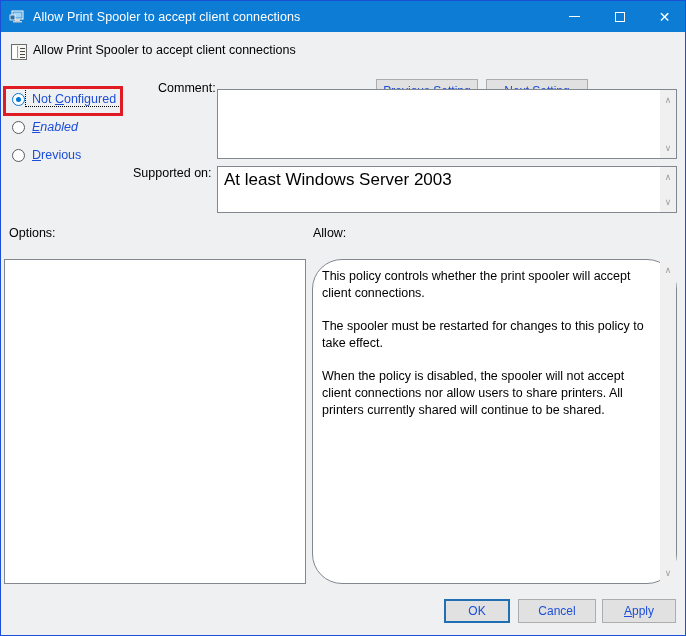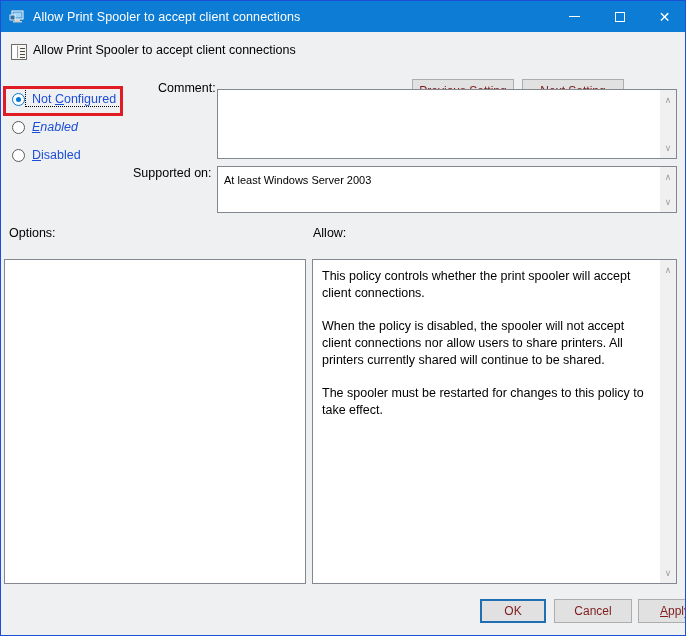--- a/index.html
+++ b/index.html
@@ -100,30 +100,29 @@
   .header-title {
     position: absolute;
     left: 32px; top: 11px;
     font-size: 12.5px;
     color: #000000;
     white-space: nowrap;
   }
   .btn {
     font-family: "Liberation Sans", sans-serif;
     font-size: 12px;
-    color: #7f1d1d;
+    color: #1d4ed8;
     background: #e1e1e1;
     border: 1px solid #adadad;
     box-sizing: border-box;
     cursor: default;
     padding: 4px;
     display: flex;
     align-items: center;
     justify-content: center;
-    margin-left: 36px;
   }
   .btn.default {
     border: 2px solid #1f6fb2;
     background: #e1e1e1;
   }
   .btn-prev {
     position: absolute;
     left: 375px; top: 47px;
     width: 102px; height: 24px;
   }
@@ -203,21 +202,21 @@
     background: #ffffff;
     border: 1px solid #828790;
     box-sizing: border-box;
     display: flex;
   }
   .tb-comment { left: 216px; top: 88px; width: 460px; height: 70px; }
   .tb-supported { left: 216px; top: 165px; width: 460px; height: 47px; }
   .tb-inner {
     flex: 1 1 auto;
     padding: 5px 6px;
-    font-size: 11px;
+    font-size: 17px;
     color: #000000;
     overflow: hidden;
     line-height: 16px;
   }
   .vscroll {
     flex: 0 0 auto;
     width: 16px;
     background: #f0f0f0;
     position: relative;
   }
@@ -234,21 +233,21 @@
 
   
   .pane {
     position: absolute;
     background: #ffffff;
     border: 1px solid #828790;
     box-sizing: border-box;
     display: flex;
   }
   .pane-options { left: 3px; top: 258px; width: 302px; height: 325px; }
-  .pane-help { left: 311px; top: 258px; width: 365px; height: 325px; }
+  .pane-help { left: 311px; top: 258px; width: 365px; height: 325px; border-radius: 30px; }
   .help-text {
     flex: 1 1 auto;
     padding: 8px 9px;
     font-size: 12.5px;
     color: #000000;
     line-height: 17px;
     overflow: hidden;
   }
   .help-text p { margin: 0 0 16px 0; }
   .help-text p:last-child { margin-bottom: 0; }
@@ -307,21 +306,21 @@
       <span class="radio-label"><span>Not </span><span class="u">C</span><span>onfigured</span></span>
     </div>
 
     <div class="radio-row r1">
       <span class="radio-mark"></span>
       <span class="radio-label"><span></span><span class="u">E</span><span>nabled</span></span>
     </div>
 
     <div class="radio-row r2">
       <span class="radio-mark"></span>
-      <span class="radio-label"><span></span><span class="u">D</span><span>isabled</span></span>
+      <span class="radio-label"><span></span><span class="u">D</span><span>revious</span></span>
     </div>
   </div>
 
   <div class="focus-ring"></div>
   <div class="red-highlight"></div>
 
   <span class="field-label lbl-comment">Comment:</span>
   <div class="textbox tb-comment">
     <div class="tb-inner" placeholder=""></div>
     <div class="vscroll">
@@ -342,22 +341,22 @@
   <span class="field-label lbl-options">Options:</span>
   <span class="field-label lbl-help">Allow:</span>
 
   <div class="pane pane-options">
     <div class="tb-inner"></div>
   </div>
 
   <div class="pane pane-help">
     <div class="help-text">
       <p>This policy controls whether the print spooler will accept client connections.</p>
+      <p>The spooler must be restarted for changes to this policy to take effect.</p>
       <p>When the policy is disabled, the spooler will not accept client connections nor allow users to share printers.  All printers currently shared will continue to be shared.</p>
-      <p>The spooler must be restarted for changes to this policy to take effect.</p>
     </div>
     <div class="vscroll">
       <span class="sb-arrow up">∧</span>
       <span class="sb-arrow down">∨</span>
     </div>
   </div>
 
   <button class="btn default btn-ok">OK</button>
   <button class="btn btn-cancel">Cancel</button>
   <button class="btn btn-apply">

